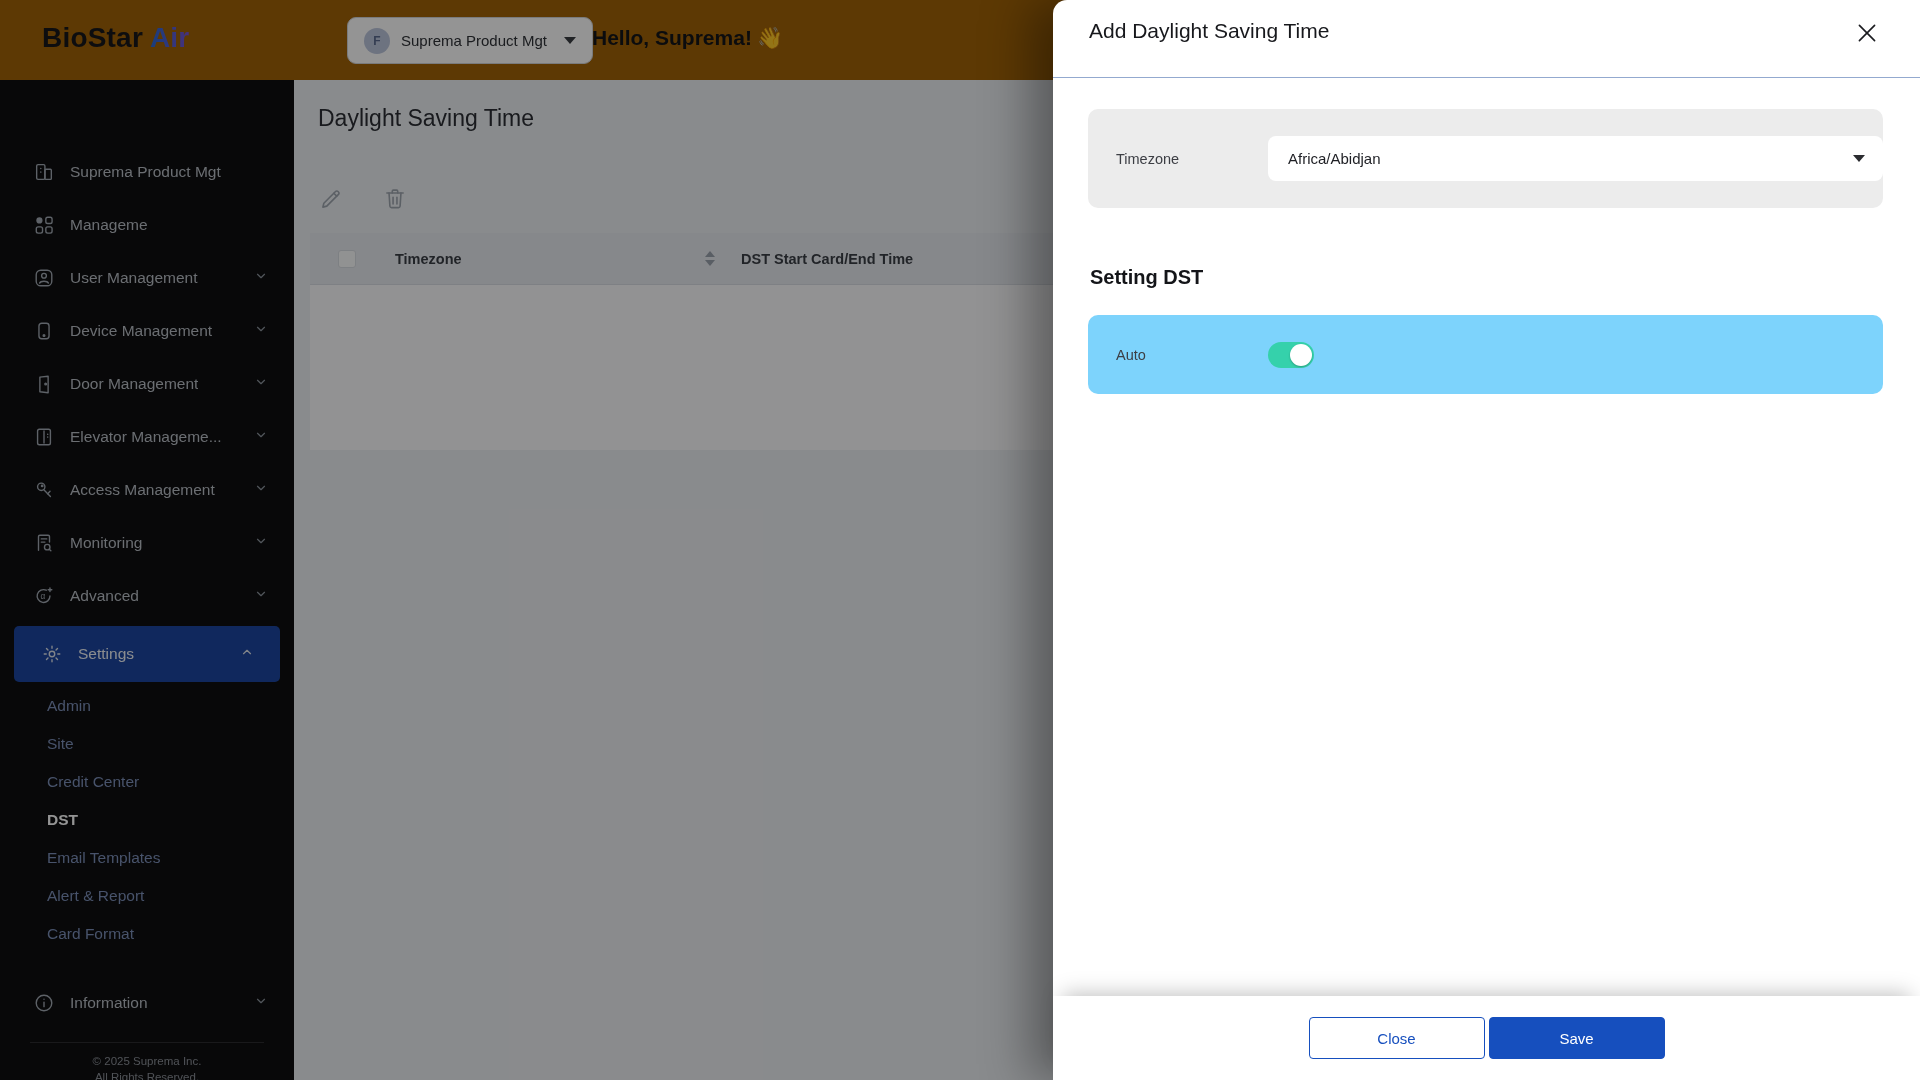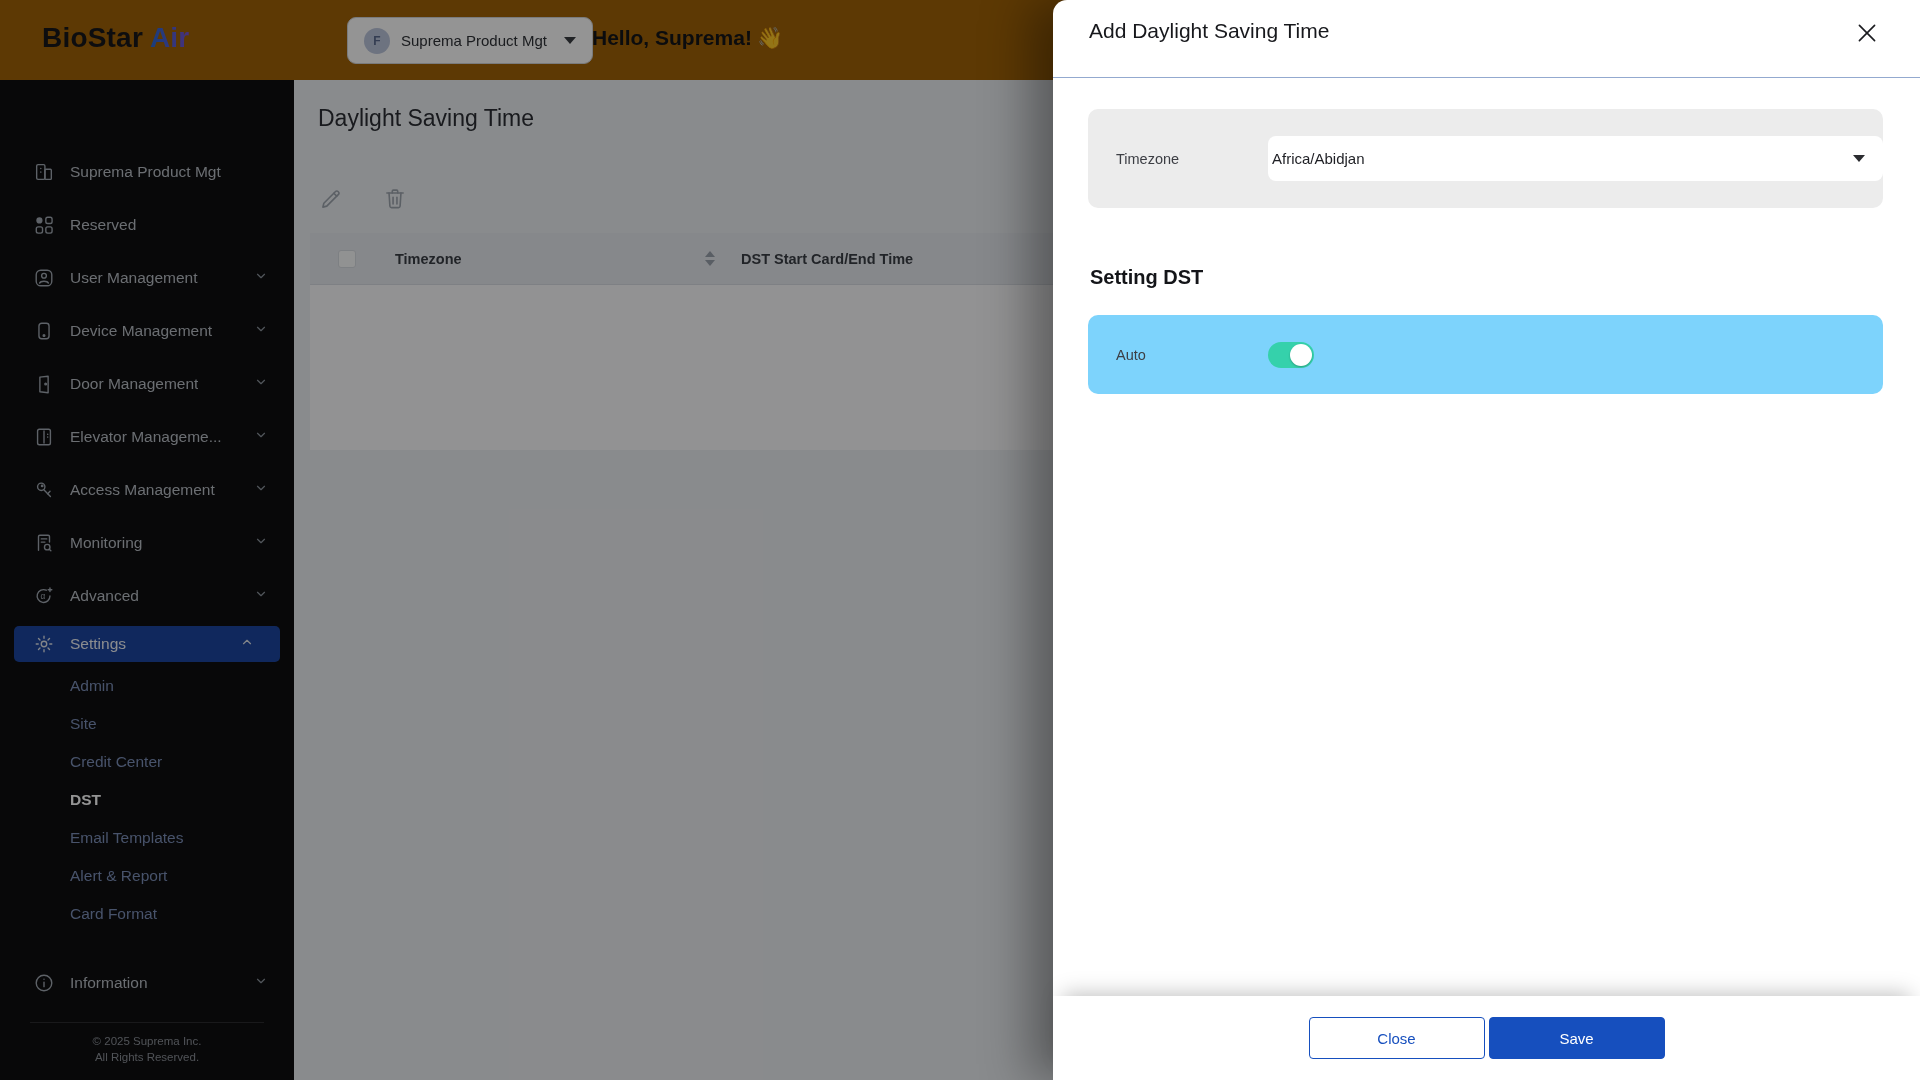--- a/index.html
+++ b/index.html
@@ -21,27 +21,27 @@
   .greeting { position:absolute; left:592px; top:26px; font-size:21px; font-weight:600; color:#141519; }
 
   
   .sidebar { position:absolute; left:0; top:80px; width:294px; height:1000px; background:#0e0f11; z-index:1; }
   .nav { padding-top:65px; }
   .nav-item { height:53px; display:flex; align-items:center; padding-left:33px; cursor:pointer; color:#b9bec5; }
   .nav-item .nicon { width:22px; height:22px; margin-right:15px; flex:0 0 22px; display:flex; align-items:center; }
   .nav-item .nlabel { font-size:15.5px; white-space:nowrap; overflow:hidden; }
   .nav-item .spacer { flex:1; }
   .nav-item .chev { margin-right:26px; }
-  .nav-item.active { height:36px; margin:4px 14px 5px; padding-left:19px; border-radius:5px;
+  .nav-item.active { height:56px; margin:4px 14px 5px; padding-left:27px; border-radius:5px;
     background:var(--nav-active,#1d46a0); color:#eef1f6; }
   svg.ic { stroke:#a3aab3; fill:none; stroke-width:1.5; stroke-linecap:round; stroke-linejoin:round; }
   .active svg.ic { stroke:#dfe4ec; }
   svg.chevron { stroke:#8d949d; fill:none; stroke-width:2; stroke-linecap:round; stroke-linejoin:round; }
   .active svg.chevron { stroke:#dfe4ec; }
-  .subnav .sub-item { height:38px; display:flex; align-items:center; padding-left:70px;
+  .subnav .sub-item { height:38px; display:flex; align-items:center; padding-left:47px;
     font-size:15.5px; color:#7c8fb8; cursor:pointer; }
   .subnav .sub-item.active { color:#ffffff; font-weight:700; }
   .info-item { margin-top:23px; }
   .side-divider { height:1px; background:#2b2c2f; margin:13px 30px 0 30px; }
   .side-footer { margin-top:10px; text-align:center; font-size:11.5px; line-height:1.4; color:#8b8f97; }
 
   
   .main { position:absolute; left:294px; top:80px; width:1626px; height:1000px; background:#edf0f3; z-index:1; }
   .page-title { position:absolute; left:24px; top:25px; font-size:23px; font-weight:500; color:#2b2e34; }
   .toolbar { position:absolute; left:24px; top:106px; display:flex; gap:38px; }
@@ -64,21 +64,21 @@
   
   .drawer { position:absolute; left:1053px; top:0; width:867px; height:1080px; background:#ffffff;
     border-top-left-radius:14px; box-shadow:-24px 0 48px rgba(0,0,0,0.35); z-index:10; }
   .drawer-header { position:relative; height:78px; border-bottom:1px solid #93a9cf; }
   .drawer-title { position:absolute; left:36px; top:19px; font-size:21px; font-weight:500; color:#17181c; }
   .close-btn { position:absolute; right:36px; top:16px; width:34px; height:34px; background:none; border:none; cursor:pointer; padding:4px; }
   .drawer-body { padding:31px 37px 0 35px; }
   .field-card { background:#ececec; border-radius:10px; height:99px; display:flex; align-items:center; }
   .field-label { width:180px; padding-left:28px; font-size:14.5px; color:#3c3e44; }
   .select { flex:1; height:45px; background:#fff; border-radius:8px; display:flex; align-items:center;
-    padding:0 4px; cursor:pointer; position:relative; }
+    padding:0 20px; cursor:pointer; position:relative; }
   .select-value { font-size:15px; color:#1e1f24; }
   .select .caret-down { position:absolute; right:18px; border-top-color:#2b2c30; }
   .section-title { margin:58px 0 0 2px; font-size:20px; font-weight:700; color:#141519; }
   .auto-card { margin-top:26px; background:#7dd3fc; border-radius:10px; height:79px; display:flex; align-items:center; }
   .switch { position:relative; width:46px; height:26px; border-radius:13px; background:var(--toggle,#35d1ab); cursor:pointer; }
   .switch .knob { position:absolute; top:2px; left:22px; width:22px; height:22px; border-radius:50%; background:#fff;
     box-shadow:0 1px 2px rgba(0,0,0,0.25); }
   .drawer-footer { position:absolute; left:0; right:0; bottom:0; height:84px; background:#fff;
     box-shadow:0 -12px 20px -10px rgba(0,0,0,0.25); display:flex; align-items:center; justify-content:center; gap:4px;
     border-top-left-radius:0; }
@@ -116,21 +116,21 @@
       </div>
       <div class="nav-item">
         <span class="nicon">
             <svg class="ic" width="22" height="22" viewBox="0 0 24 24">
               <circle cx="7" cy="7" r="3.4" fill="#a3aab3" stroke="none"></circle>
               <rect x="14" y="3.6" width="6.8" height="6.8" rx="2"></rect>
               <rect x="3.6" y="14" width="6.8" height="6.8" rx="2"></rect>
               <rect x="14" y="14" width="6.8" height="6.8" rx="2"></rect>
             </svg>
           </span>
-        <span class="nlabel">Reserved</span>
+        <span class="nlabel">Manageme</span>
       </div>
       <div class="nav-item">
         <span class="nicon">
             <svg class="ic" width="22" height="22" viewBox="0 0 24 24">
               <rect x="3.5" y="3.5" width="17" height="17" rx="5"></rect>
               <circle cx="12" cy="9.6" r="2.6"></circle>
               <path d="M7.2 17.6c1.2-2.8 8.4-2.8 9.6 0"></path>
             </svg>
           </span>
         <span class="nlabel">User Management</span>

